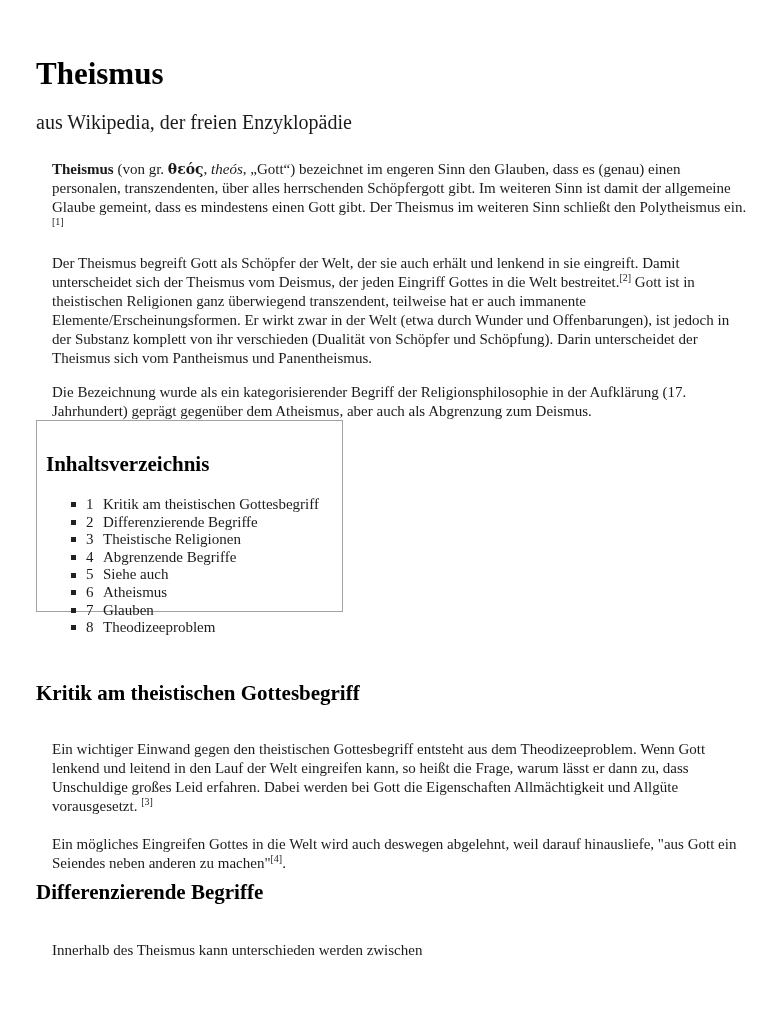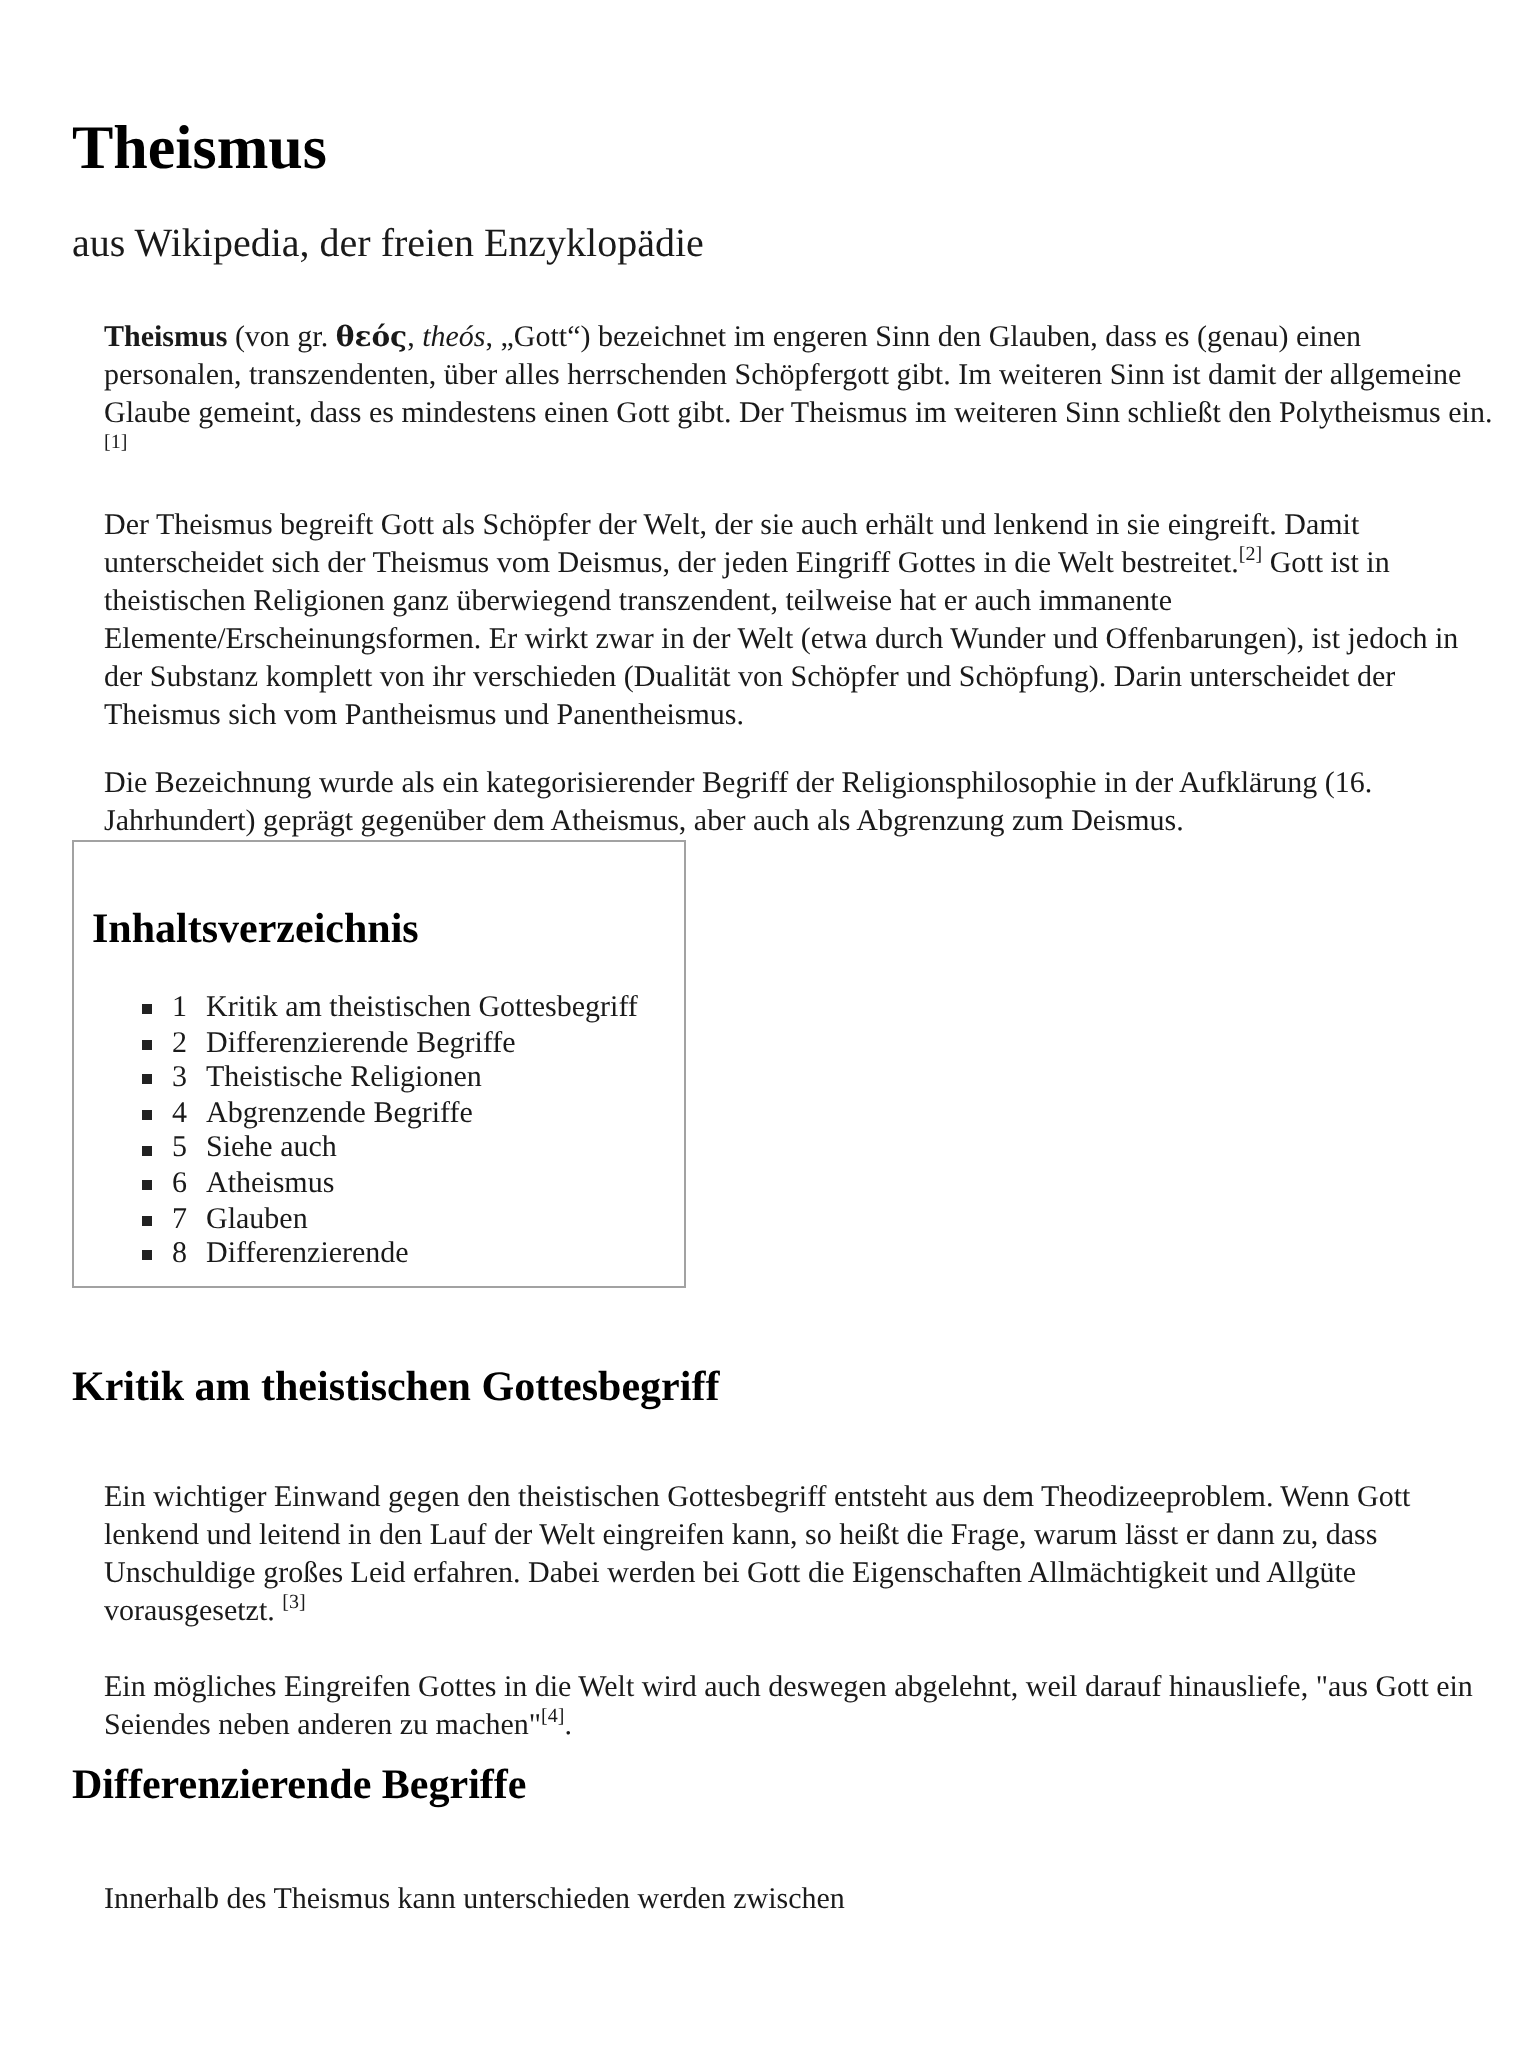--- a/index.html
+++ b/index.html
@@ -53,21 +53,21 @@
       font-size: 10px;
       line-height: 0;
       vertical-align: super;
     }
     .greek { font-family: "DejaVu Serif", serif; font-weight: bold; font-size: 14px; }
     .toc {
       position: absolute;
       left: 0;
       top: 420px;
       width: 307px;
-      height: 224px;
+      height: 192px;
       border: 1px solid #a2a2a2;
       box-sizing: border-box;
     }
     .toc h2 {
       font-family: "Liberation Serif", "DejaVu Serif", serif;
       font-size: 21px;
       line-height: 24px;
       font-weight: bold;
       margin: 0;
       position: absolute;
@@ -120,21 +120,21 @@
 <div class="page">
 
   <h1>Theismus</h1>
 
   <div class="subtitle">aus Wikipedia, der freien Enzyklopädie</div>
 
   <p style="top:144px;"><b>Theismus</b><span> (von gr. </span><span class="greek">θεός</span><span>, </span><i>theós</i><span>, „Gott“) bezeichnet im engeren Sinn den Glauben, dass es (genau) einen personalen, transzendenten, über alles herrschenden Schöpfergott gibt. Im weiteren Sinn ist damit der allgemeine Glaube gemeint, dass es mindestens einen Gott gibt. Der Theismus im weiteren Sinn schließt den Polytheismus ein.</span><sup>[1]</sup></p>
 
   <p style="top:238px;"><span>Der Theismus begreift Gott als Schöpfer der Welt, der sie auch erhält und lenkend in sie eingreift. Damit unterscheidet sich der Theismus vom Deismus, der jeden Eingriff Gottes in die Welt bestreitet.</span><sup>[2]</sup><span> Gott ist in theistischen Religionen ganz überwiegend transzendent, teilweise hat er auch immanente Elemente/Erscheinungsformen. Er wirkt zwar in der Welt (etwa durch Wunder und Offenbarungen), ist jedoch in der Substanz komplett von ihr verschieden (Dualität von Schöpfer und Schöpfung). Darin unterscheidet der Theismus sich vom Pantheismus und Panentheismus.</span></p>
 
-  <p style="top:367px;">Die Bezeichnung wurde als ein kategorisierender Begriff der Religionsphilosophie in der Aufklärung (16. Jahrhundert) geprägt gegenüber dem Atheismus, aber auch als Abgrenzung zum Deismus.</p>
+  <p style="top:367px;">Die Bezeichnung wurde als ein kategorisierender Begriff der Religionsphilosophie in der Aufklärung (17. Jahrhundert) geprägt gegenüber dem Atheismus, aber auch als Abgrenzung zum Deismus.</p>
 
   <div class="toc">
     <h2>Inhaltsverzeichnis</h2>
     <ul>
       <li>
           <span class="bullet"></span>
           <span class="num">1</span>
           <span>Kritik am theistischen Gottesbegriff</span>
         </li>
       <li>
@@ -163,21 +163,21 @@
           <span>Atheismus</span>
         </li>
       <li>
           <span class="bullet"></span>
           <span class="num">7</span>
           <span>Glauben</span>
         </li>
       <li>
           <span class="bullet"></span>
           <span class="num">8</span>
-          <span>Differenzierende</span>
+          <span>Theodizeeproblem</span>
         </li>
     </ul>
   </div>
 
   <h3 style="top:680px;">Kritik am theistischen Gottesbegriff</h3>
 
   <p style="top:724px;"><span>Ein wichtiger Einwand gegen den theistischen Gottesbegriff entsteht aus dem Theodizeeproblem. Wenn Gott lenkend und leitend in den Lauf der Welt eingreifen kann, so heißt die Frage, warum lässt er dann zu, dass Unschuldige großes Leid erfahren. Dabei werden bei Gott die Eigenschaften Allmächtigkeit und Allgüte vorausgesetzt. </span><sup>[3]</sup></p>
 
   <p style="top:819px;"><span>Ein mögliches Eingreifen Gottes in die Welt wird auch deswegen abgelehnt, weil darauf hinausliefe, "aus Gott ein Seiendes neben anderen zu machen"</span><sup>[4]</sup><span>.</span></p>
 

